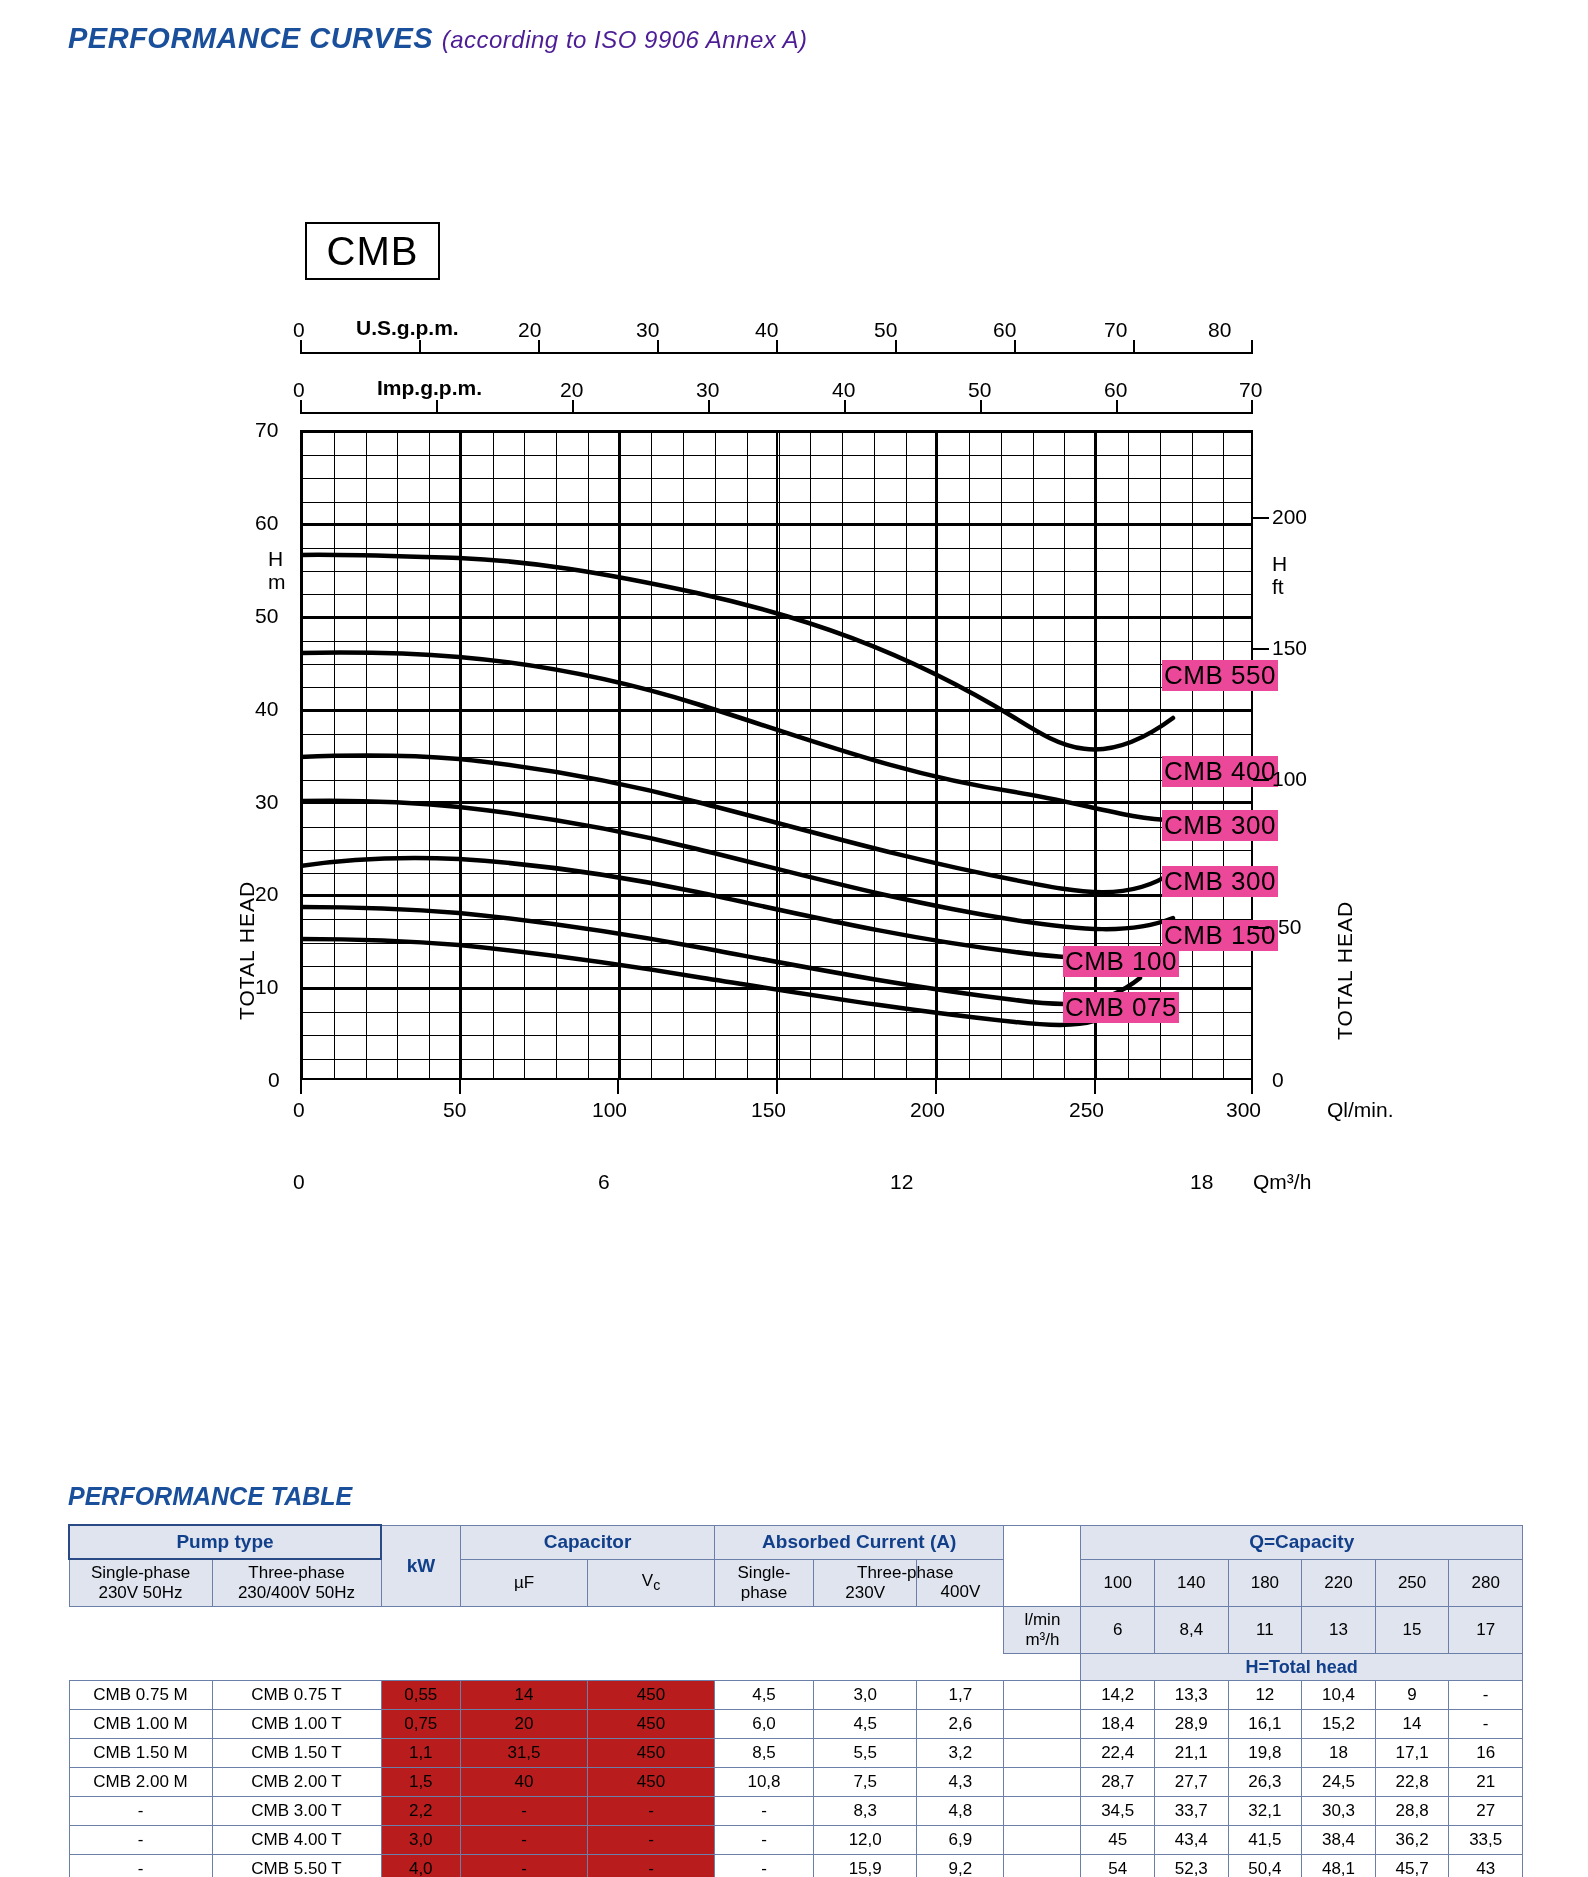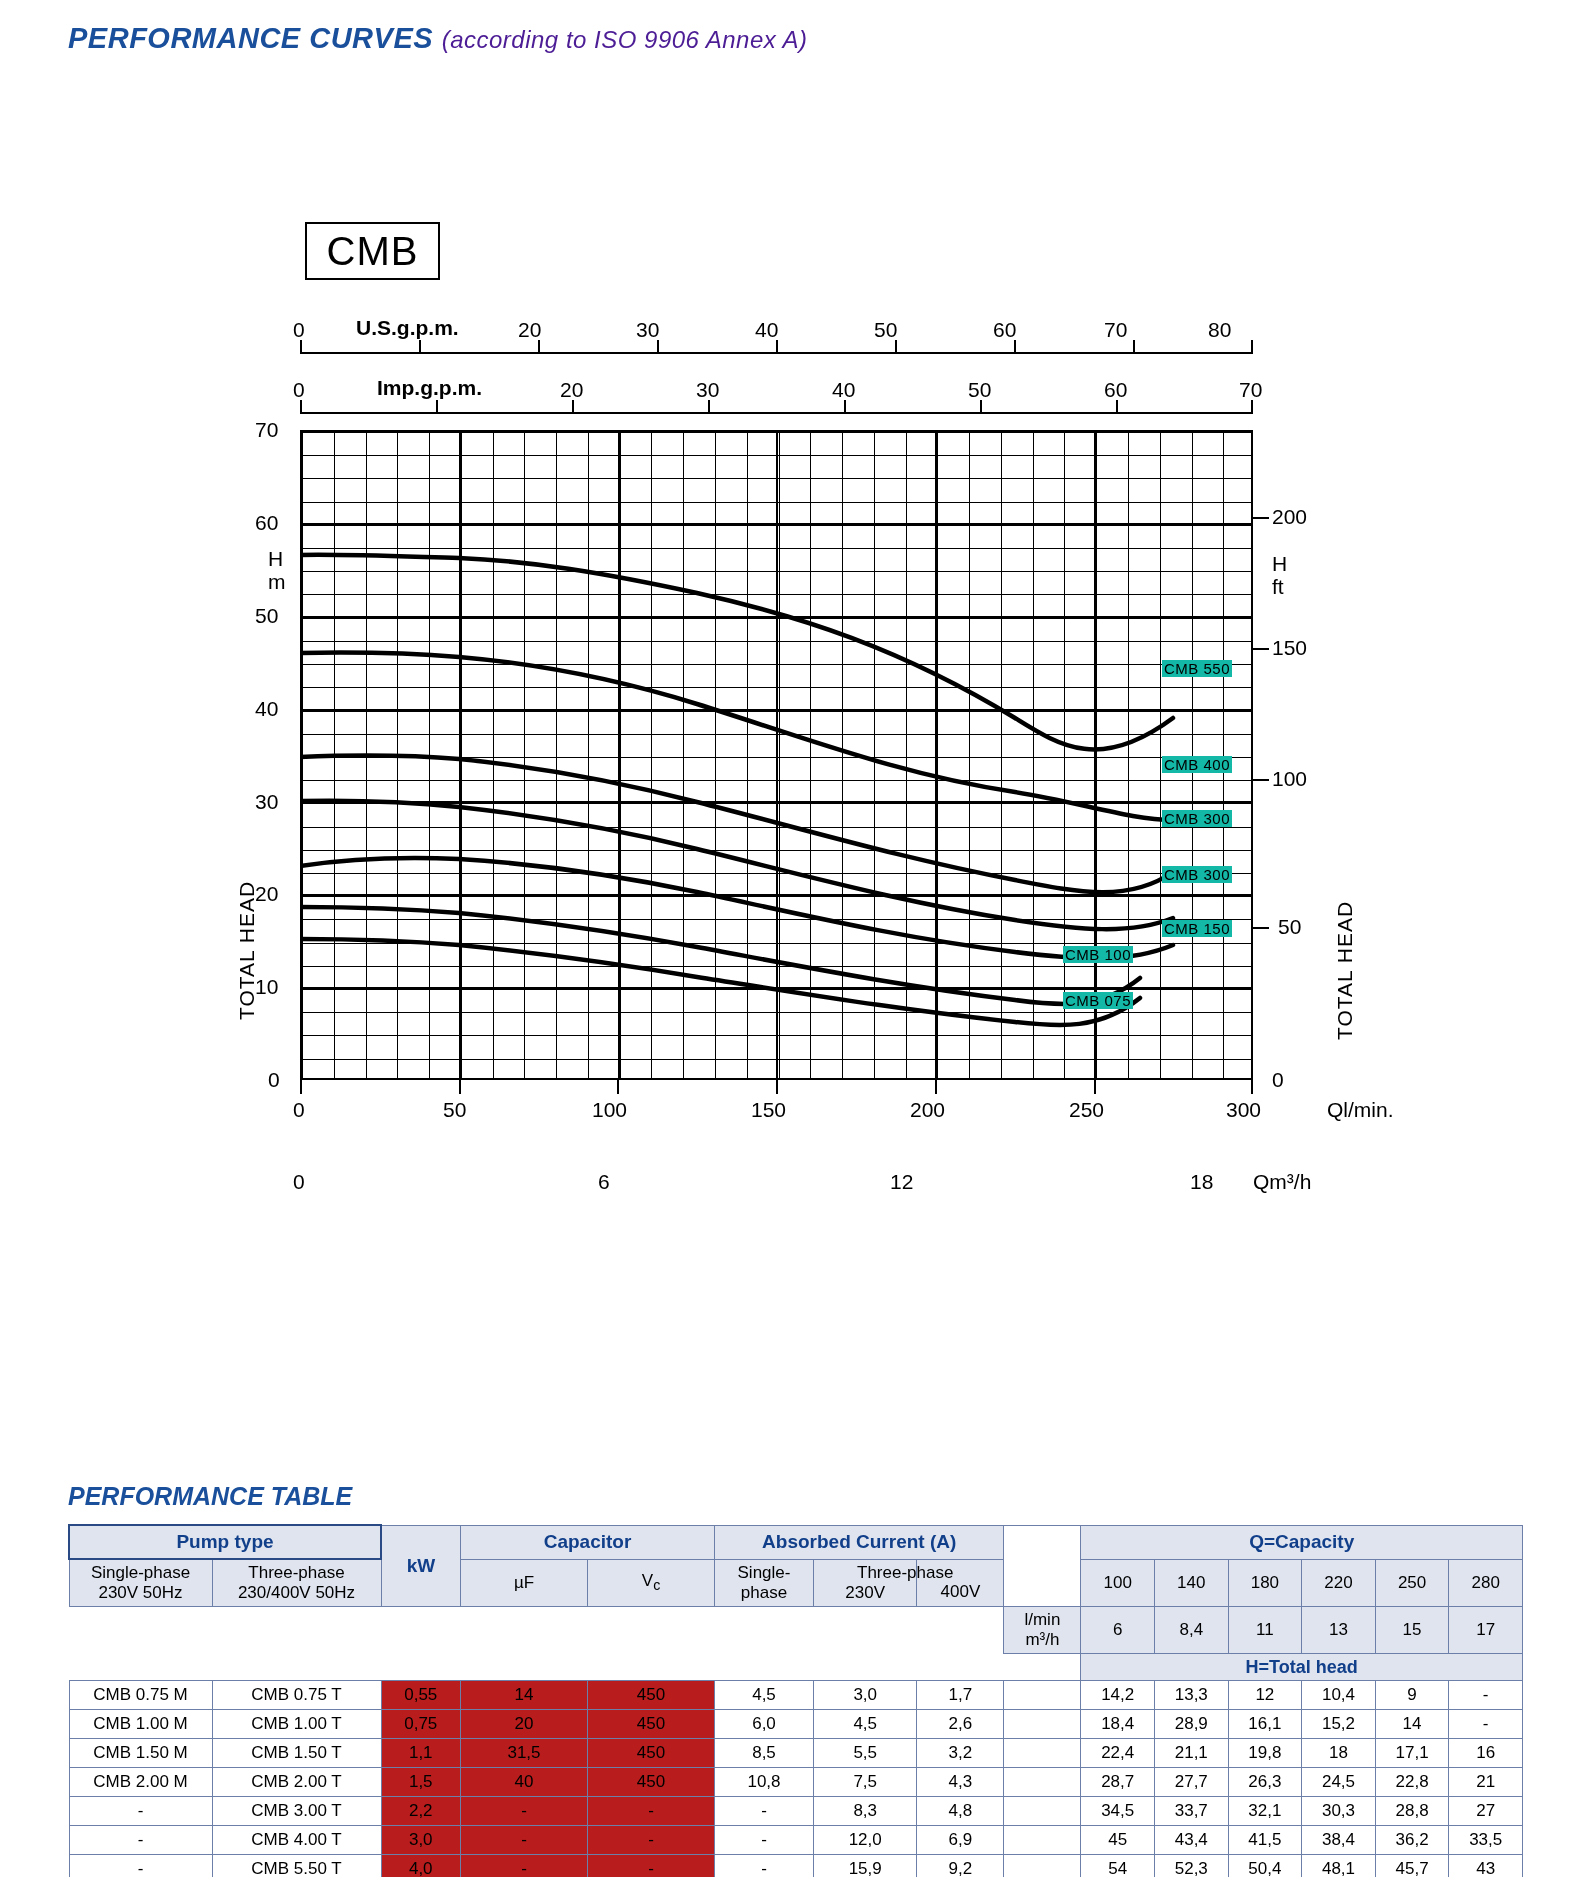--- a/index.html
+++ b/index.html
@@ -56,21 +56,21 @@
 
   .lbl{position:absolute;font-size:21px;white-space:nowrap;}
   .lbl.b{font-weight:bold;}
 
   .vlabel{
     position:absolute;font-size:21px;letter-spacing:1px;
     transform:rotate(-90deg);transform-origin:left top;white-space:nowrap;
   }
 
   .curvelabel{
-    position:absolute;font-size:15px;white-space:nowrap;background:#14b8a6;
+    position:absolute;font-size:26px;white-space:nowrap;background:#ec4899;
     padding:0 2px;letter-spacing:.5px;
   }
 
   svg.curves{position:absolute;left:300px;top:430px;width:953px;height:650px;}
 
   
   #perf-table{
     position:absolute;left:68px;top:1524px;width:1455px;
     border-collapse:collapse;font-size:17px;
   }

